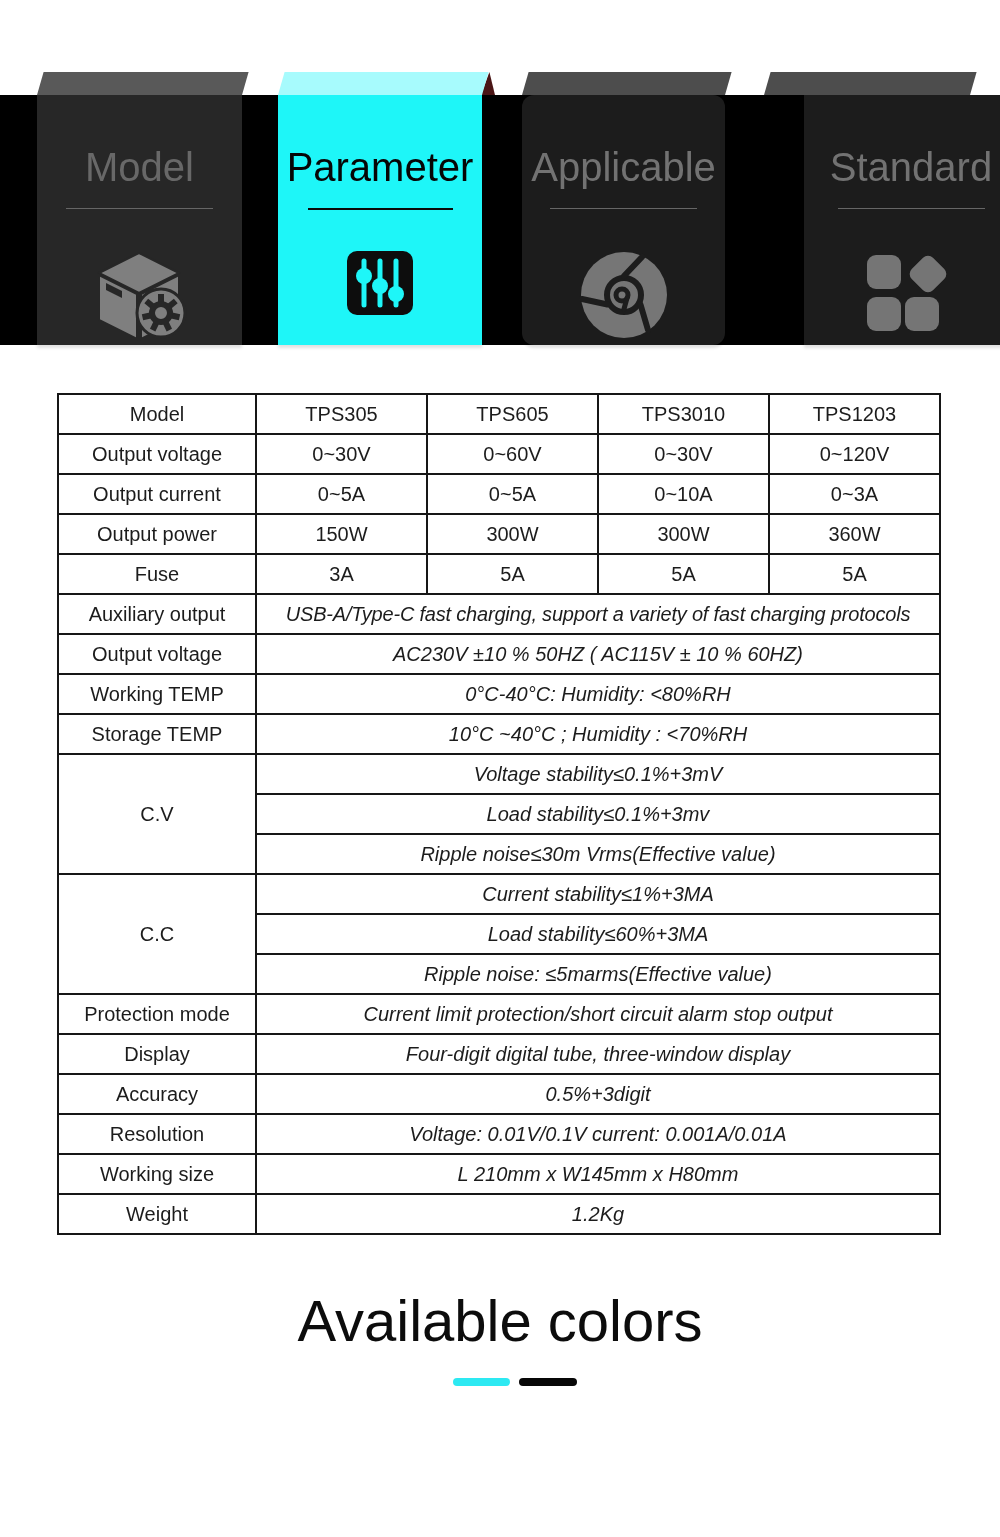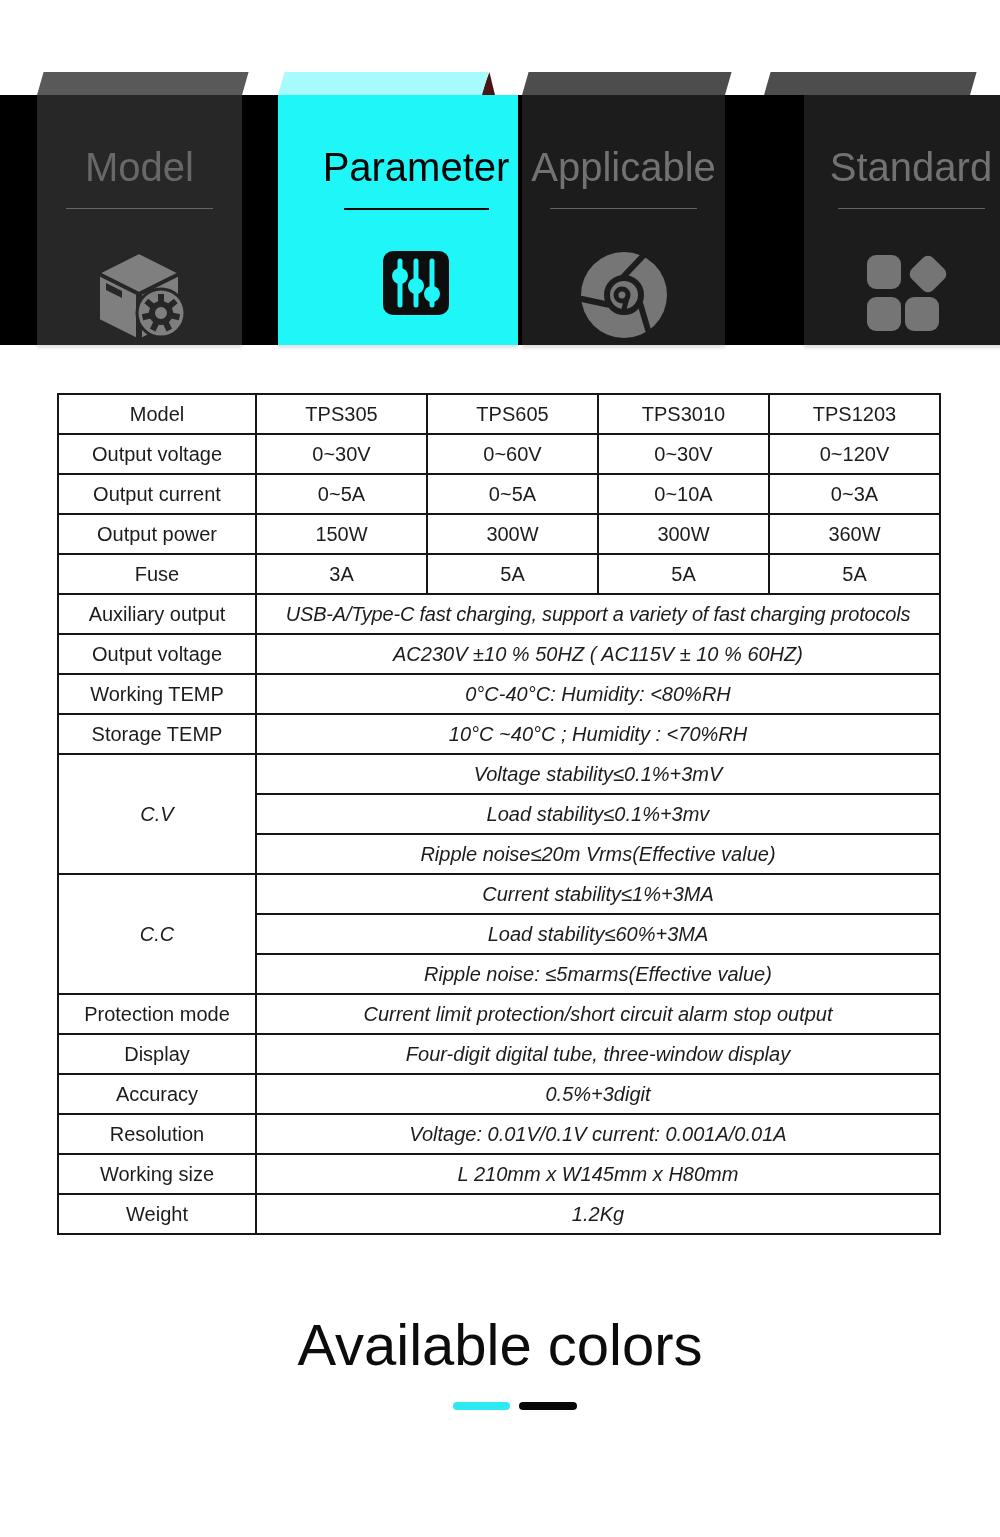--- a/index.html
+++ b/index.html
@@ -10,23 +10,23 @@
   }
 
   
   .tabs-section{position:relative;height:345px;}
   .band{position:absolute;left:0;top:95px;width:1000px;height:250px;background:#000000;}
   .tab{position:absolute;top:95px;height:250px;z-index:2;box-shadow:0 3px 3px rgba(0,0,0,0.12);}
   .tab-top{position:absolute;top:72px;height:23px;z-index:2;
            transform:skewX(-16deg);transform-origin:0 100%;}
   .tab--model{left:37px;width:205px;background:#272727;}
   .top--model{left:37px;width:205px;background:#595959;}
-  .tab--parameter{left:278px;width:204px;background:#1ef6f8;padding-left:36px;}
+  .tab--parameter{left:278px;width:204px;background:#1ef6f8;}
   .top--parameter{left:278px;width:204px;background:#a7fbfd;}
-  .tab--applicable{left:522px;width:203px;background:#1c1c1c;}
+  .tab--applicable{left:522px;width:203px;background:#1c1c1c;border-radius:12px;}
   .top--applicable{left:522px;width:203px;background:#4d4d4d;}
   .tab--standard{left:764px;width:214px;background:#1c1c1c;margin-left:40px;}
   .top--standard{left:764px;width:206px;background:#4d4d4d;}
   .red-sliver{position:absolute;left:481px;top:72px;width:14px;height:23px;z-index:1;
               background:#4a1515;clip-path:polygon(60% 0,100% 100%,0 100%);}
 
   .tab-title{margin-top:50px;line-height:44px;font-size:40px;text-align:center;}
   .tab--model .tab-title{color:#686868;}
   .tab--applicable .tab-title,.tab--standard .tab-title{color:#727272;}
   .tab--parameter .tab-title{color:#060606;}
@@ -37,24 +37,24 @@
   
   table.spec{border-collapse:collapse;margin:48px 0 0 57px;table-layout:fixed;}
   table.spec td{border:2px solid #161616;font-size:20px;color:#1c1c1c;
                 text-align:center;vertical-align:middle;padding:0;}
   table.spec col.c-lbl{width:198px;}
   table.spec col.c-val{width:171px;}
   tr.hdr td{height:36px;}
   table.spec tr{height:40px;}
   td.merged{text-align:left;padding-left:9px;font-style:italic;}
   td.small{font-size:18.5px;letter-spacing:-0.2px;}
-  td.grp{font-size:38px;font-style:italic;}
+  td.grp{font-size:38px;}
 
   
-  .avail-title{margin-top:76px;text-align:center;font-size:58px;color:#0c0c0c;}
+  .avail-title{margin-top:52px;text-align:center;font-size:58px;color:#0c0c0c;}
   .dash-row{margin-top:24px;display:flex;justify-content:center;gap:9px;transform:translateX(15px);}
   .dash{height:8px;border-radius:4px;}
   .dash--cyan{width:57px;background:#2de9f2;}
   .dash--black{width:58px;background:#070707;}
 </style>
 </head>
 <body>
 
 <div class="tabs-section">
   <div class="band"></div>
@@ -206,21 +206,21 @@
     <td colspan="4" class="merged">10°C ~40°C ; Humidity : &lt;70%RH</td>
   </tr>
   <tr>
     <td rowspan="3" class="grp">C.V</td>
     <td colspan="4" class="merged">Voltage stability≤0.1%+3mV</td>
   </tr>
   <tr>
     <td colspan="4" class="merged">Load stability≤0.1%+3mv</td>
   </tr>
   <tr>
-    <td colspan="4" class="merged">Ripple noise≤20m Vrms(Effective value)</td>
+    <td colspan="4" class="merged">Ripple noise≤30m Vrms(Effective value)</td>
   </tr>
   <tr>
     <td rowspan="3" class="grp">C.C</td>
     <td colspan="4" class="merged">Current stability≤1%+3MA</td>
   </tr>
   <tr>
     <td colspan="4" class="merged">Load stability≤60%+3MA</td>
   </tr>
   <tr>
     <td colspan="4" class="merged">Ripple noise: ≤5marms(Effective value)</td>

